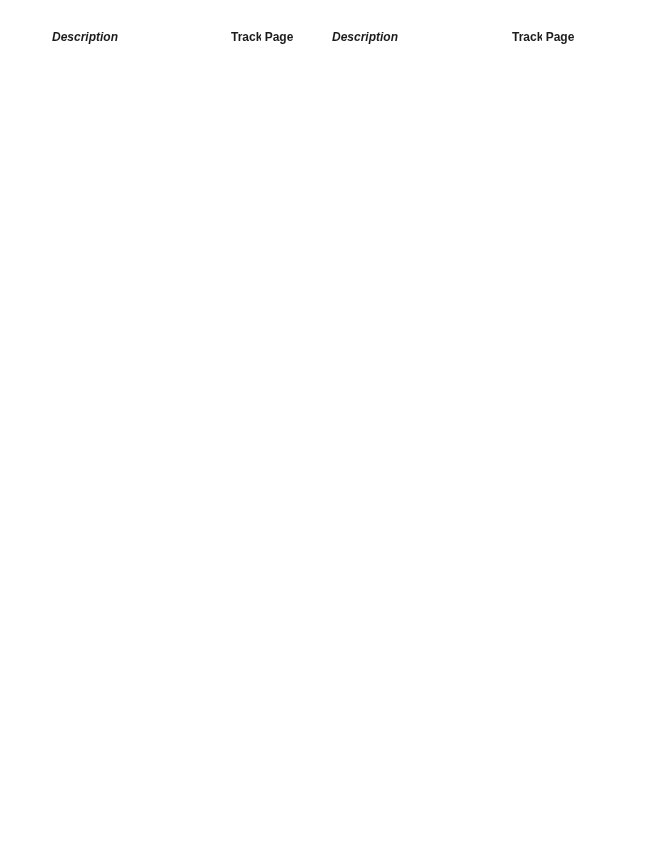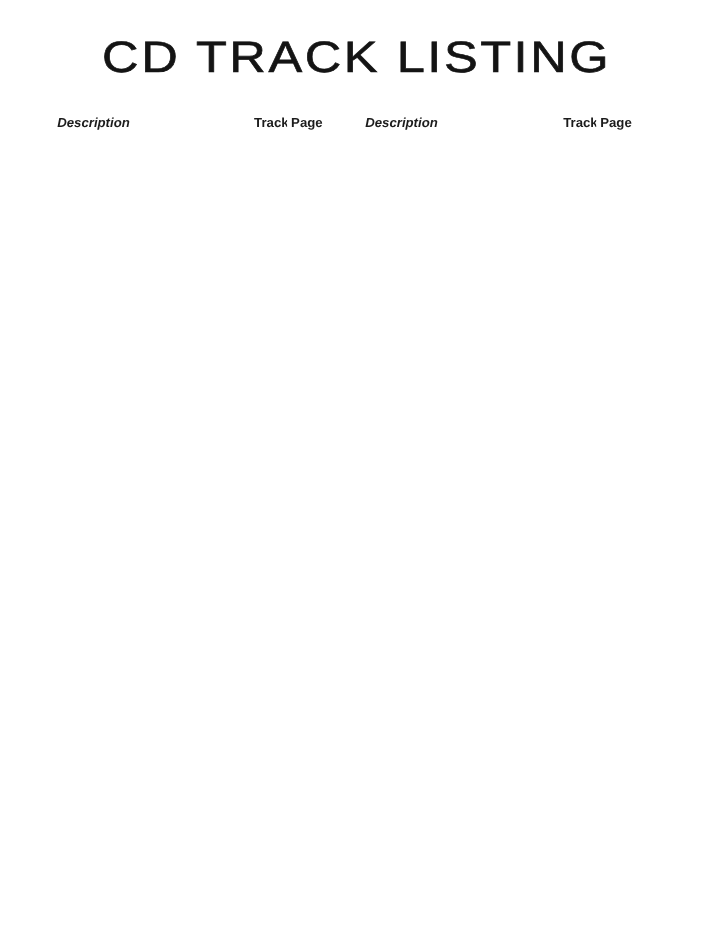--- a/index.html
+++ b/index.html
@@ -49,23 +49,20 @@
   .col-header .desc-h { flex:1;font-style:italic; }
   .cell { flex:0 0 auto; text-align:center; }
   .cell.track { width:30px; }
   .cell.page  { width:36px; }
 </style>
 </head>
 <body>
 
 <div class="page">
 
-  <div class="title-wrap">
-    <h1 class="title">CD TRACK LISTING</h1>
-  </div>
 
   <div class="content">
 
     <div class="column">
       <div class="col-header">
         <span class="desc-h">Description</span>
         <span class="cell track">Track</span>
         <span class="cell page">Page</span>
       </div>
 

